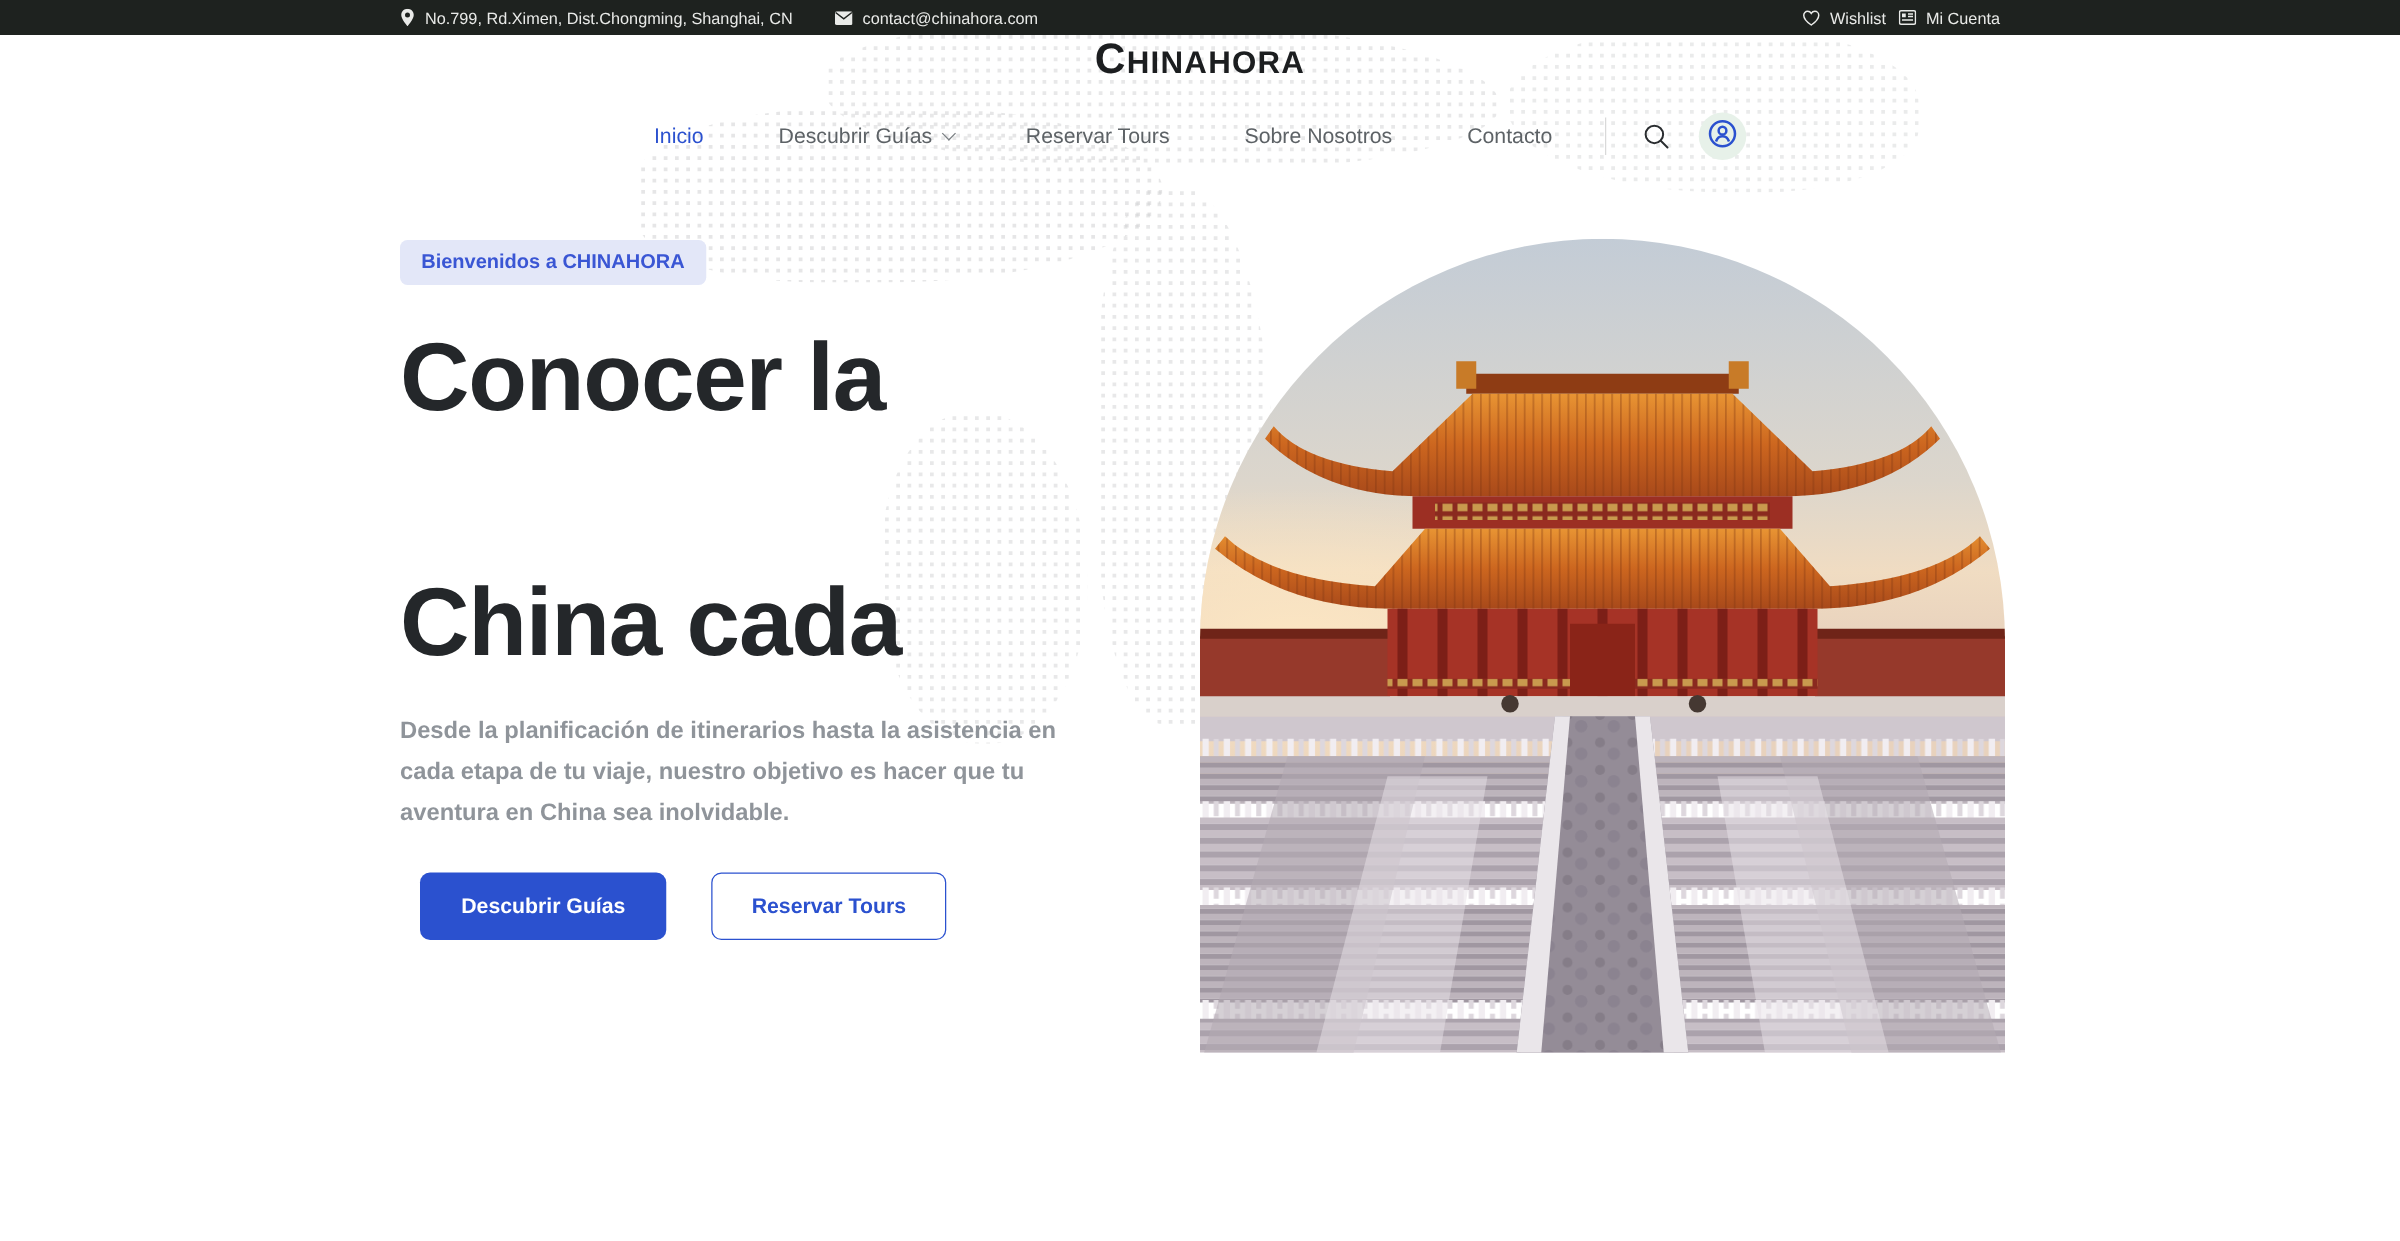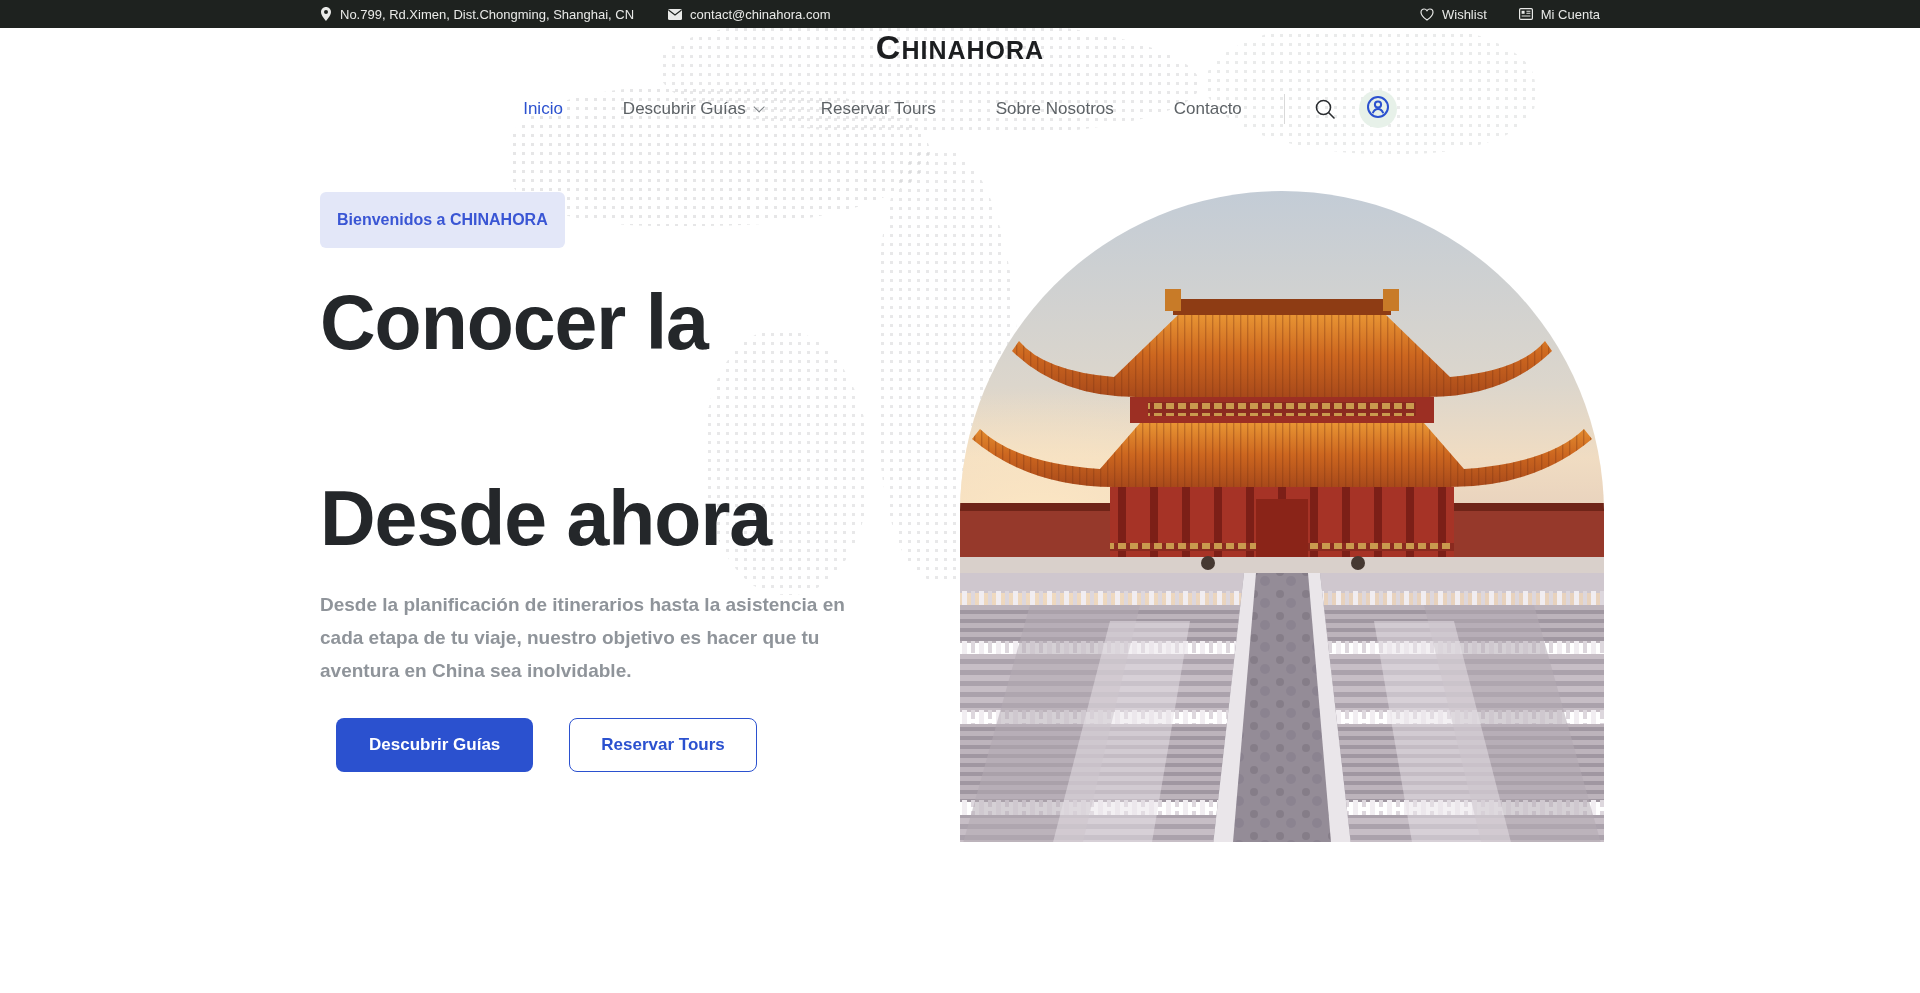--- a/index.html
+++ b/index.html
@@ -69,21 +69,21 @@
   .dots.c { left:1205px; top:22px; width:330px; height:132px; border-radius:50% 50% 42% 58%; opacity:.45; }
   .dots.d { left:705px; top:330px; width:165px; height:265px; border-radius:45% 55% 50% 50%; opacity:.5; }
   .dots.e { left:878px; top:150px; width:140px; height:430px; border-radius:40% 60% 55% 45%; opacity:.5; }
 
   
   .hero { position:absolute; left:0; top:128px; width:100%; z-index:3; }
   .hero-content { width:1280px; margin:0 auto; position:relative; }
   .hero-badge {
     display:inline-block; margin-top:64px;
     background:#e3e7f8; color:#3a56d4; font-size:16px; font-weight:700;
-    padding:19px 17px; border-radius:6px;
+    padding:9px 17px; border-radius:6px;
   }
   .hero-title {
     margin-top:26px; font-size:77px; line-height:1.27; font-weight:700;
     color:#24272a; letter-spacing:-1px;
   }
   .hero-desc {
     margin-top:22px; width:530px;
     font-size:19px; line-height:1.73; color:#8f949a;font-weight:bold;
   }
   .hero-ctas { margin-top:30px; margin-left:16px; display:flex; gap:36px; }
@@ -138,21 +138,21 @@
         <div class="topbar-item">
           <span>
             <svg width="14" height="11" viewBox="0 0 14 11">
                 <rect x="0" y="0" width="14" height="11" rx="1.5" fill="#e9eae8"></rect>
                 <path d="M0.5 1l6.5 5 6.5-5" stroke="#1e221f" stroke-width="1.2" fill="none"></path>
               </svg>
           </span>
           <span>contact@chinahora.com</span>
         </div>
       </div>
-      <div class="topbar-group" style="gap:32px;">
+      <div class="topbar-group" style="gap:10px;">
         <div class="topbar-item">
           <span>
             <svg width="14" height="13" viewBox="0 0 14 13">
                 <path d="M7 12S1 8 1 4.2C1 2.4 2.4 1 4.1 1 5.3 1 6.4 1.7 7 2.7 7.6 1.7 8.7 1 9.9 1 11.6 1 13 2.4 13 4.2 13 8 7 12 7 12z" fill="none" stroke="#e9eae8" stroke-width="1.2"></path>
               </svg>
           </span>
           <span>Wishlist</span>
         </div>
         <div class="topbar-item">
           <span>
@@ -211,21 +211,21 @@
       </div>
     </div>
   </div>
 
   <div class="hero">
     <div class="hero-content">
       <span class="hero-badge">Bienvenidos a CHINAHORA</span>
       <h1 class="hero-title">
         <span>Conocer la</span><br>
         <br>
-        <span>Desde ahora</span>
+        <span>China cada</span>
       </h1>
       <p class="hero-desc">Desde la planificación de itinerarios hasta la asistencia en cada etapa de tu viaje, nuestro objetivo es hacer que tu aventura en China sea inolvidable.</p>
       <div class="hero-ctas">
         <button class="btn primary">Descubrir Guías</button>
         <button class="btn secondary">Reservar Tours</button>
       </div>
     </div>
   </div>
 
   <div class="hero-image">

